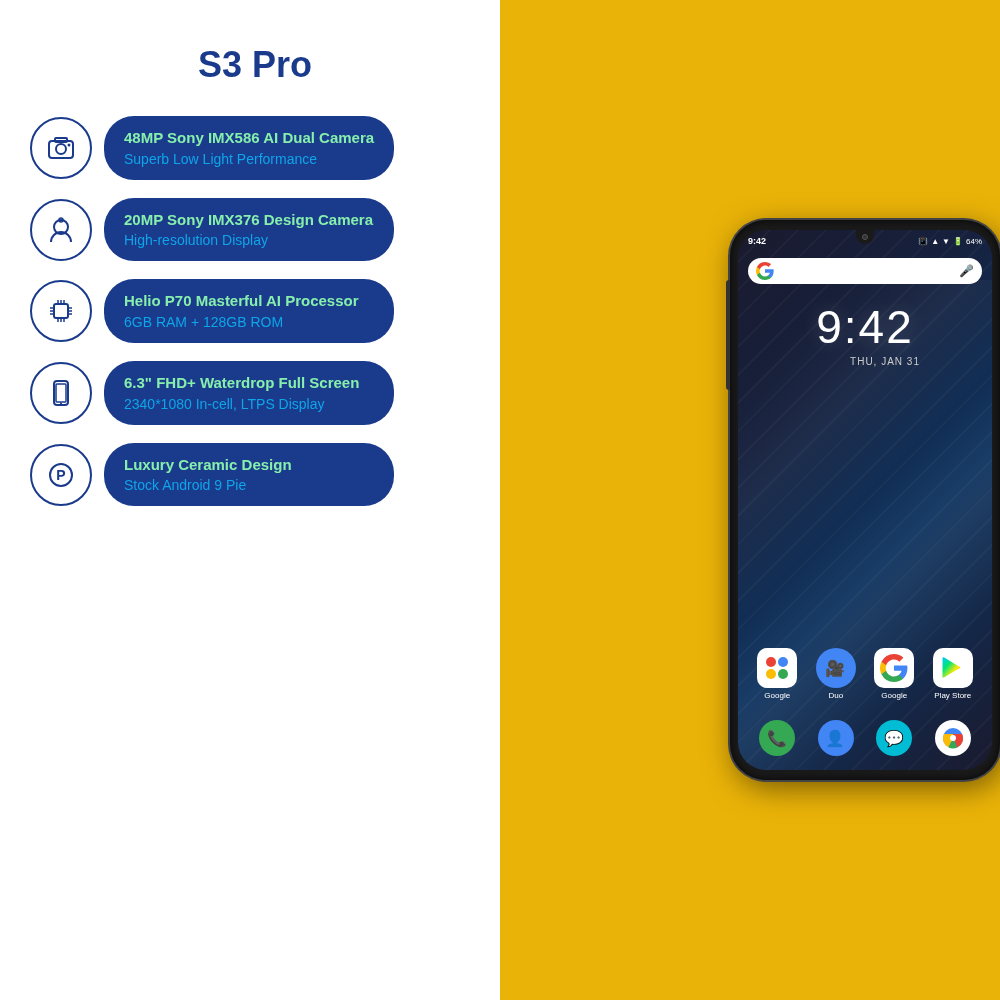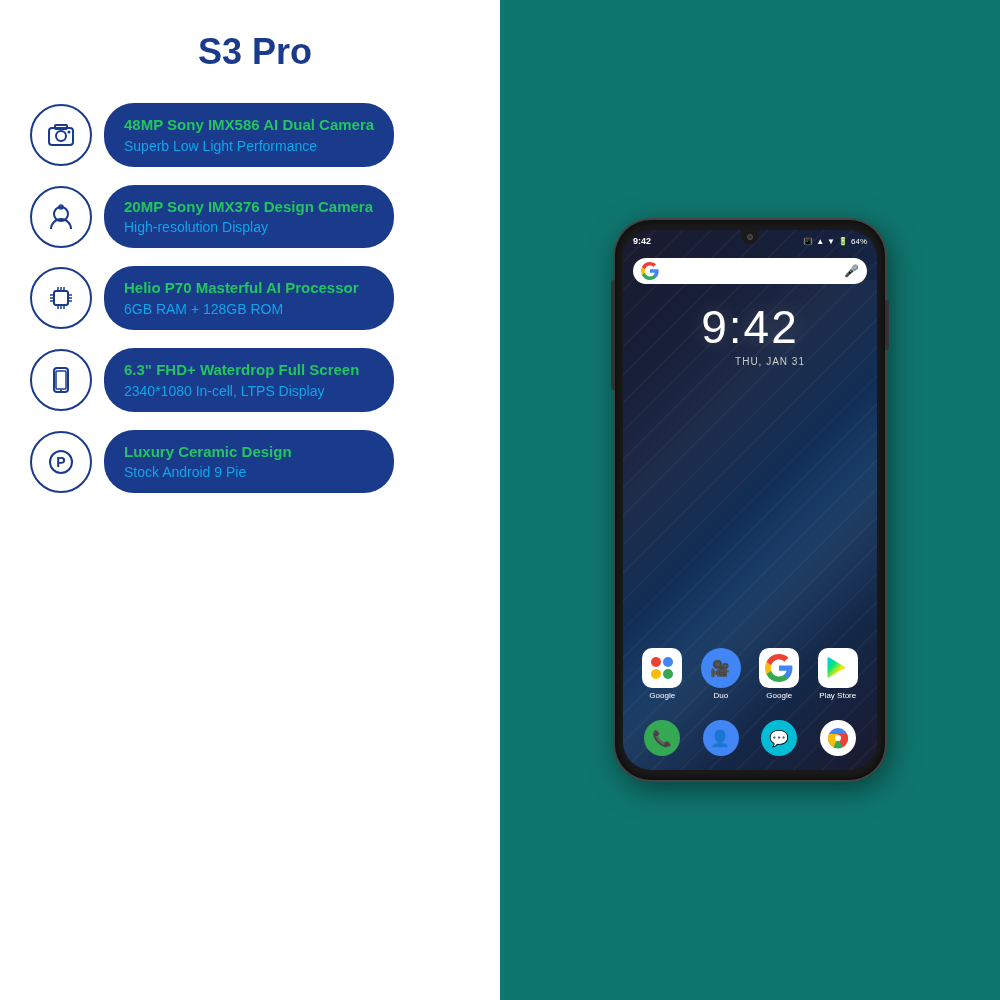--- a/index.html
+++ b/index.html
@@ -23,21 +23,21 @@
       justify-content: flex-start;
     }
 
     .product-title {
       width: 100%;
       text-align: center;
       font-size: 36px;
       font-weight: bold;
       color: #1a3a8c;
       margin-bottom: 30px;
-      margin-top: 1px;
+      margin-top: 14px;
     }
 
     .feature-item {
       display: flex;
       align-items: center;
       margin-bottom: 18px;
       width: 100%;
     }
 
     .feature-icon {
@@ -55,41 +55,41 @@
     }
 
     .feature-bubble {
       background: #1a3a8c;
       border-radius: 30px;
       padding: 12px 20px;
       flex: 1;
     }
 
     .feature-bubble .line1 {
-      color: #22c55e;
+      color: #86efac;
       font-size: 15px;
       font-weight: bold;
       line-height: 1.3;
     }
 
     .feature-bubble .line2 {
       color: #0ea5e9;
       font-size: 14px;
       line-height: 1.3;
       margin-top: 2px;
     }
 
     
     .right-panel {
       width: 500px;
       height: 1000px;
       display: flex;
       align-items: center;
-      justify-content: center;
-      background: #0f766e;
+      justify-content: flex-end;
+      background: #eab308;
     }
 
     .phone-outer {
       width: 270px;
       height: 560px;
       background: #1a1a1a;
       border-radius: 36px;
       padding: 10px 8px;
       box-shadow: 
         0 0 0 2px #444,

